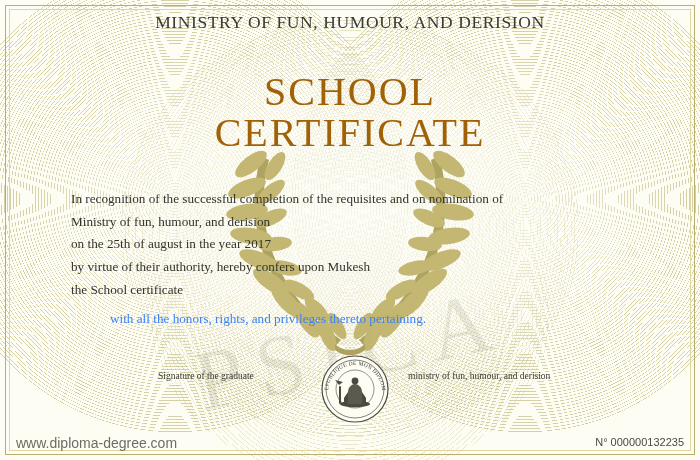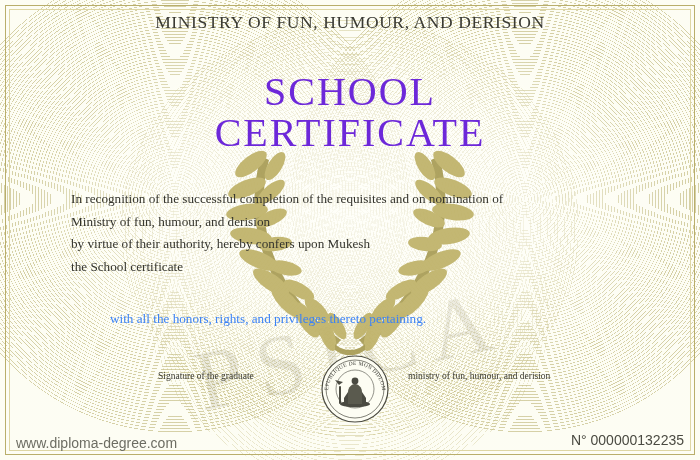--- a/index.html
+++ b/index.html
@@ -99,21 +99,21 @@
     position:absolute;left:0;right:0;top:12px;
     text-align:center;
     font-size:17.5px;
     letter-spacing:.6px;
     color:#3a3a33;
     font-variant:small-caps;
   }
   #cert-heading{
     position:absolute;left:0;right:0;top:72px;
     text-align:center;
-    color:#6d28d9;
+    color:#a16207;
     line-height:1.02;
   }
   #cert-heading .line1{
     display:block;font-size:40px;letter-spacing:2px;
   }
   #cert-heading .line2{
     display:block;font-size:40px;letter-spacing:2px;
   }
 
   #body-block{
@@ -144,21 +144,21 @@
 
   
   #website{
     position:absolute;left:16px;bottom:9px;
     font-family:Liberation Sans, sans-serif;
     font-size:14px;color:#6d6d63;
   }
   #serial{
     position:absolute;right:16px;bottom:12px;
     font-family:"Liberation Sans", sans-serif;
-    font-size:14px;color:#4a4a41;
+    font-size:11px;color:#4a4a41;
   }
 </style>
 </head>
 <body>
 
 <div id="certificate">
 
   <div class="guilloche" id="guilloche-left"></div>
   <div class="guilloche" id="guilloche-right"></div>
   <div class="guilloche" id="guilloche-center"></div>
@@ -222,20 +222,21 @@
   <div id="ministry-title">MINISTRY OF FUN, HUMOUR, AND DERISION</div>
 
   <div id="cert-heading">
     <span class="line1">SCHOOL</span>
     <span class="line2">CERTIFICATE</span>
   </div>
 
   <div id="body-block">
     <span class="line">In recognition of the successful completion of the requisites and on nomination of</span>
     <span class="line">Ministry of fun, humour, and derision</span>
+    <span class="line">on the 25th of august in the year 2017</span>
     <span class="line">by virtue of their authority, hereby confers upon Mukesh</span>
     <span class="line">the School certificate</span>
   </div>
 
   <div id="honors-line">with all the honors, rights, and privileges thereto pertaining.</div>
 
   <div id="sig-label">Signature of the graduate</div>
   <div id="issuer-label">ministry of fun, humour, and derision</div>
 
   <svg id="seal" viewBox="0 0 74 74">

